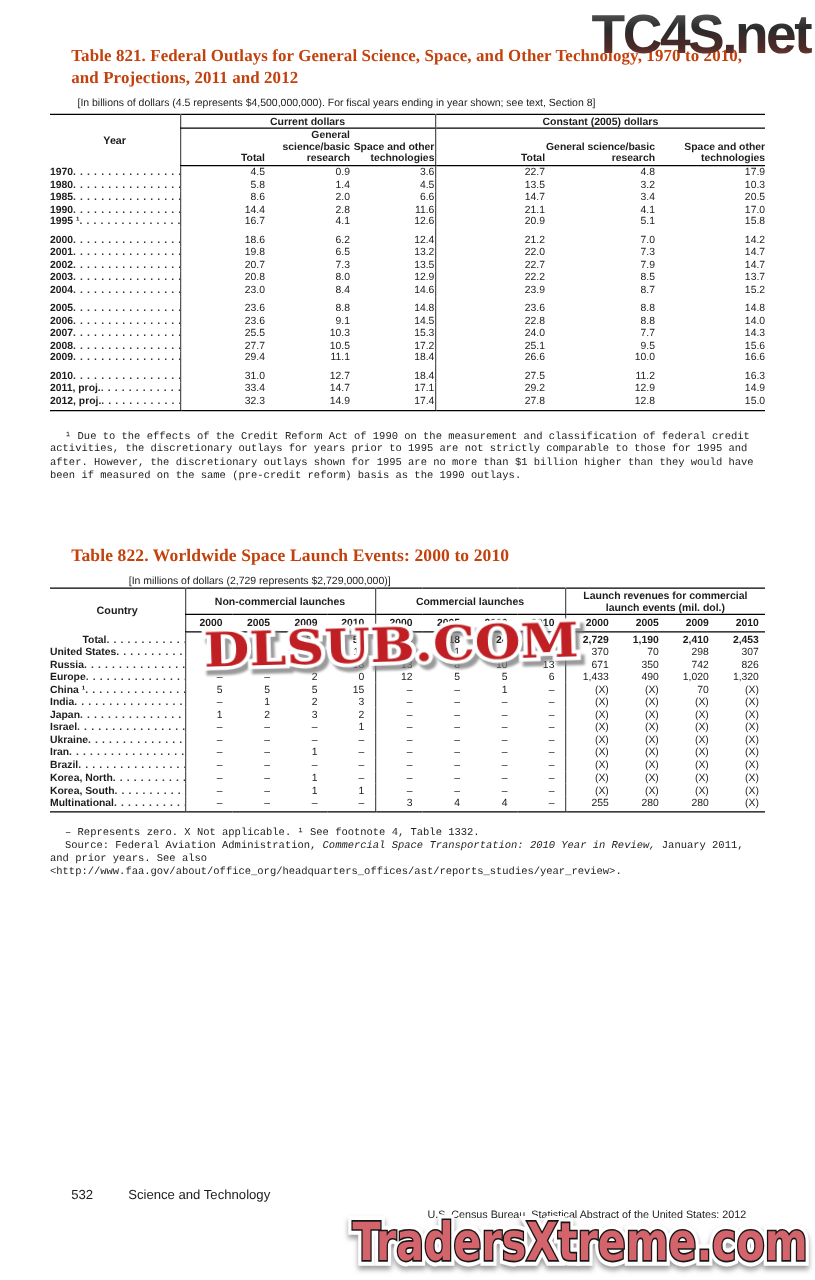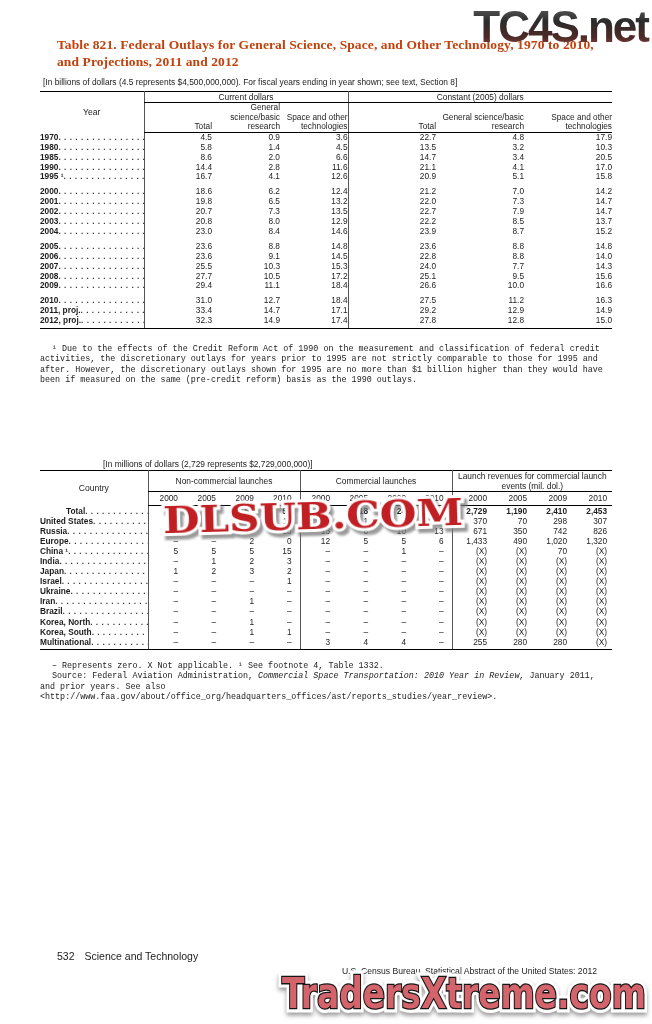--- a/index.html
+++ b/index.html
@@ -9,31 +9,31 @@
     margin:0 auto;
   }
   
   .tbl-title{
     position:absolute; font-family:"Liberation Serif", serif; font-weight:bold;
     font-size:13.5px; line-height:17px; color:#c2410c; letter-spacing:.1px;
   }
   #t821-title{left:57px; top:36px; width:562px;}
   #t822-title{left:57px; top:437px; width:562px; font-size:14px;}
   .tbl-note{position:absolute; font-size:8.4px; color:#222;}
-  #t821-note{left:43px; top:77px;}
+  #t821-note{left:62px; top:77px;}
   #t822-note{left:57px; top:459px;padding-left:46px;}
 
   
   table.stat{
     position:absolute; border-collapse:collapse; table-layout:fixed;
     font-size:8.3px; color:#1c1c1c; border-top:1.5px solid #000;
   }
   #t821{left:40px; top:91px; width:572px;}
   #t822{left:40px; top:470px; width:572px;}
-  table.stat th{font-weight:normal; padding:0;margin-top:44px;}
+  table.stat th{font-weight:bold; padding:0;margin-top:44px;}
   table.stat td{padding:0;}
   th.grouphead{border-bottom:1px solid #000; text-align:center; padding:2px 0 2px 0; font-size:8.4px;}
   th.stub{vertical-align:middle; text-align:center; font-size:8.6px;}
   th.sub{vertical-align:bottom; text-align:right; padding:1px 16px 2px 0; line-height:9.6px;}
   #t822 th.yr{text-align:right; padding:1px 8px 2px 0;}
   #t822 th.yr.rev{padding-right:5px;}
   thead tr.last th{border-bottom:1.5px solid #000;}
   tbody td{line-height:9.9px; vertical-align:bottom;}
   #t822 tbody td{line-height:10.05px;}
   td.num{text-align:right; padding-right:16px; white-space:nowrap;}
@@ -51,21 +51,21 @@
 
   
   .footblock{position:absolute; font-size:8.4px; line-height:10.4px; color:#222;font-family:Liberation Mono, monospace;}
   #t821-foot{left:40px; top:344px; width:568px;}
   #t822-foot{left:40px; top:661px; width:568px;}
   .footblock p{margin:0; text-indent:12px;}
   .footblock .src-italic{font-style:italic;}
 
   
   #footer-left{position:absolute; left:57px; top:950px; font-size:10.5px; color:#1c1c1c;}
-  #footer-left .num{margin-right:10px;}
+  #footer-left .num{margin-right:28px;}
   #footer-right{position:absolute; right:55px; top:966px; font-size:8.6px; color:#222;}
 
   
   .wm{position:absolute; pointer-events:none;}
   #wm-top{top:0px; right:0px; width:210px; height:56px;}
   #wm-mid{top:490px; left:156px; width:314px; height:52px; transform:rotate(-1.6deg);
           filter:drop-shadow(3px 4px 1px rgba(120,120,120,.75));}
   #wm-bot{top:964px; left:276px; width:376px; height:58px;
           filter:drop-shadow(0px 3px 2px rgba(60,60,60,.5));}
 </style>
@@ -355,20 +355,21 @@
           <td class="num">12.8</td>
           <td class="num">15.0</td>
         </tr>
       </tbody>
   </table>
 
   <div class="footblock" id="t821-foot">
     <p>¹ Due to the effects of the Credit Reform Act of 1990 on the measurement and classification of federal credit activities, the discretionary outlays for years prior to 1995 are not strictly comparable to those for 1995 and after. However, the discretionary outlays shown for 1995 are no more than $1 billion higher than they would have been if measured on the same (pre-credit reform) basis as the 1990 outlays.</p>
   </div>
 
+  <div class="tbl-title" id="t822-title">Table 822. Worldwide Space Launch Events: 2000 to 2010</div>
   <div class="tbl-note" id="t822-note">[In millions of dollars (2,729 represents $2,729,000,000)]</div>
 
   <table class="stat" id="t822">
     <colgroup>
       <col style="width:108px">
       <col style="width:38px">
         <col style="width:38px">
         <col style="width:38px">
         <col style="width:38px">
       <col style="width:38px">

